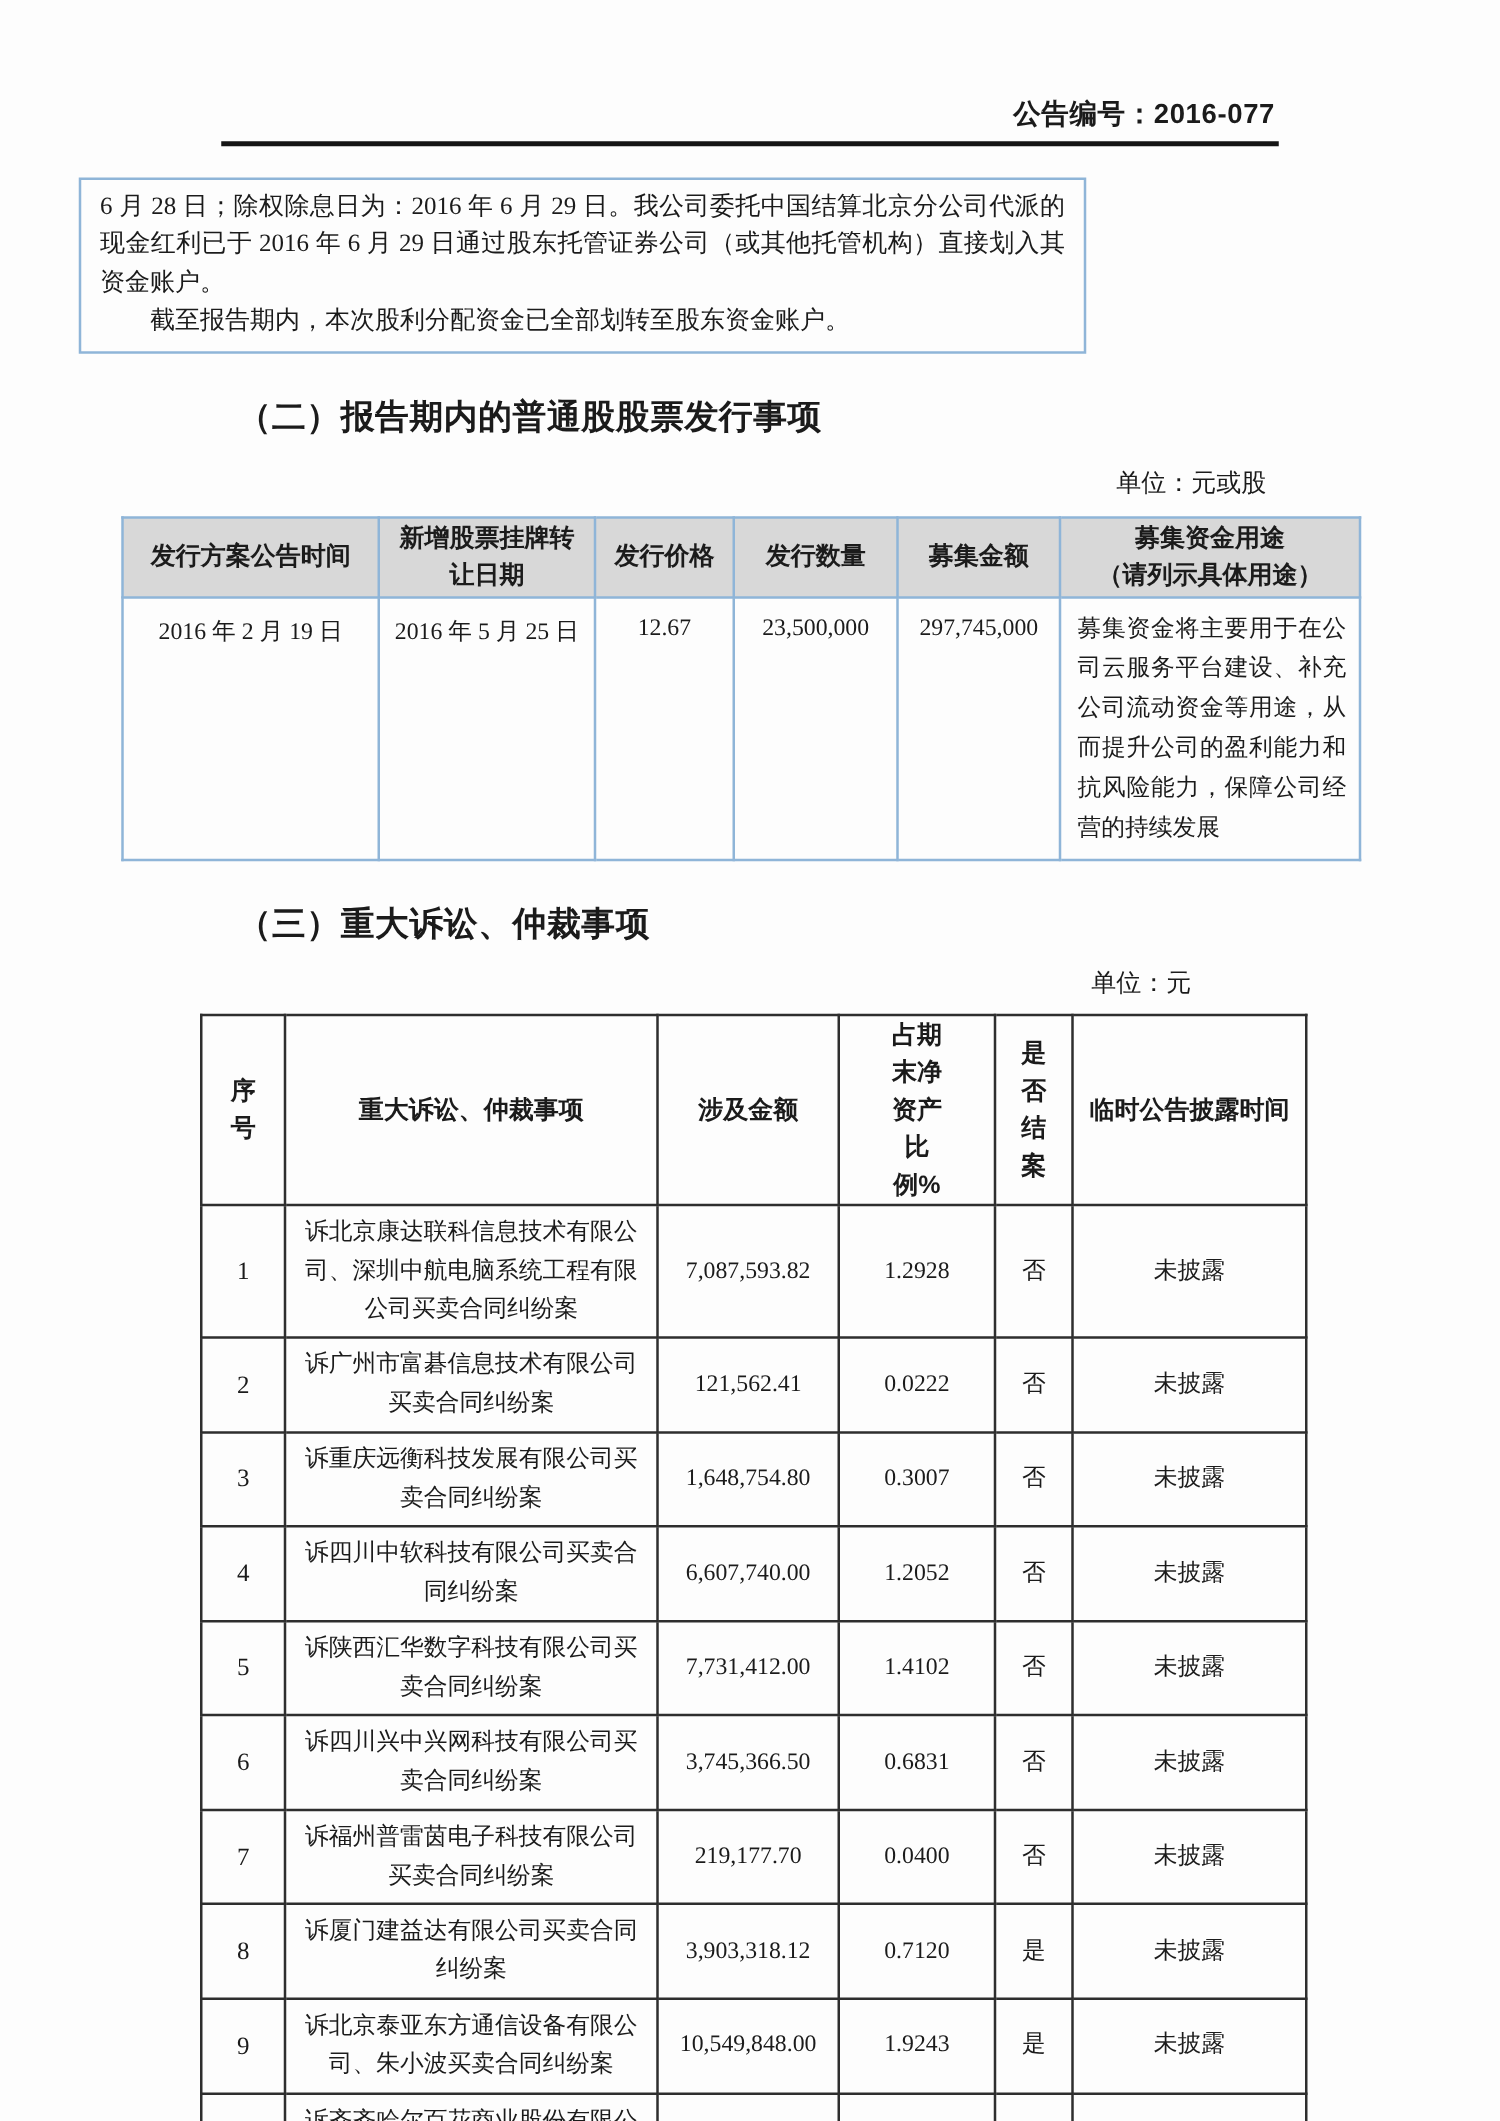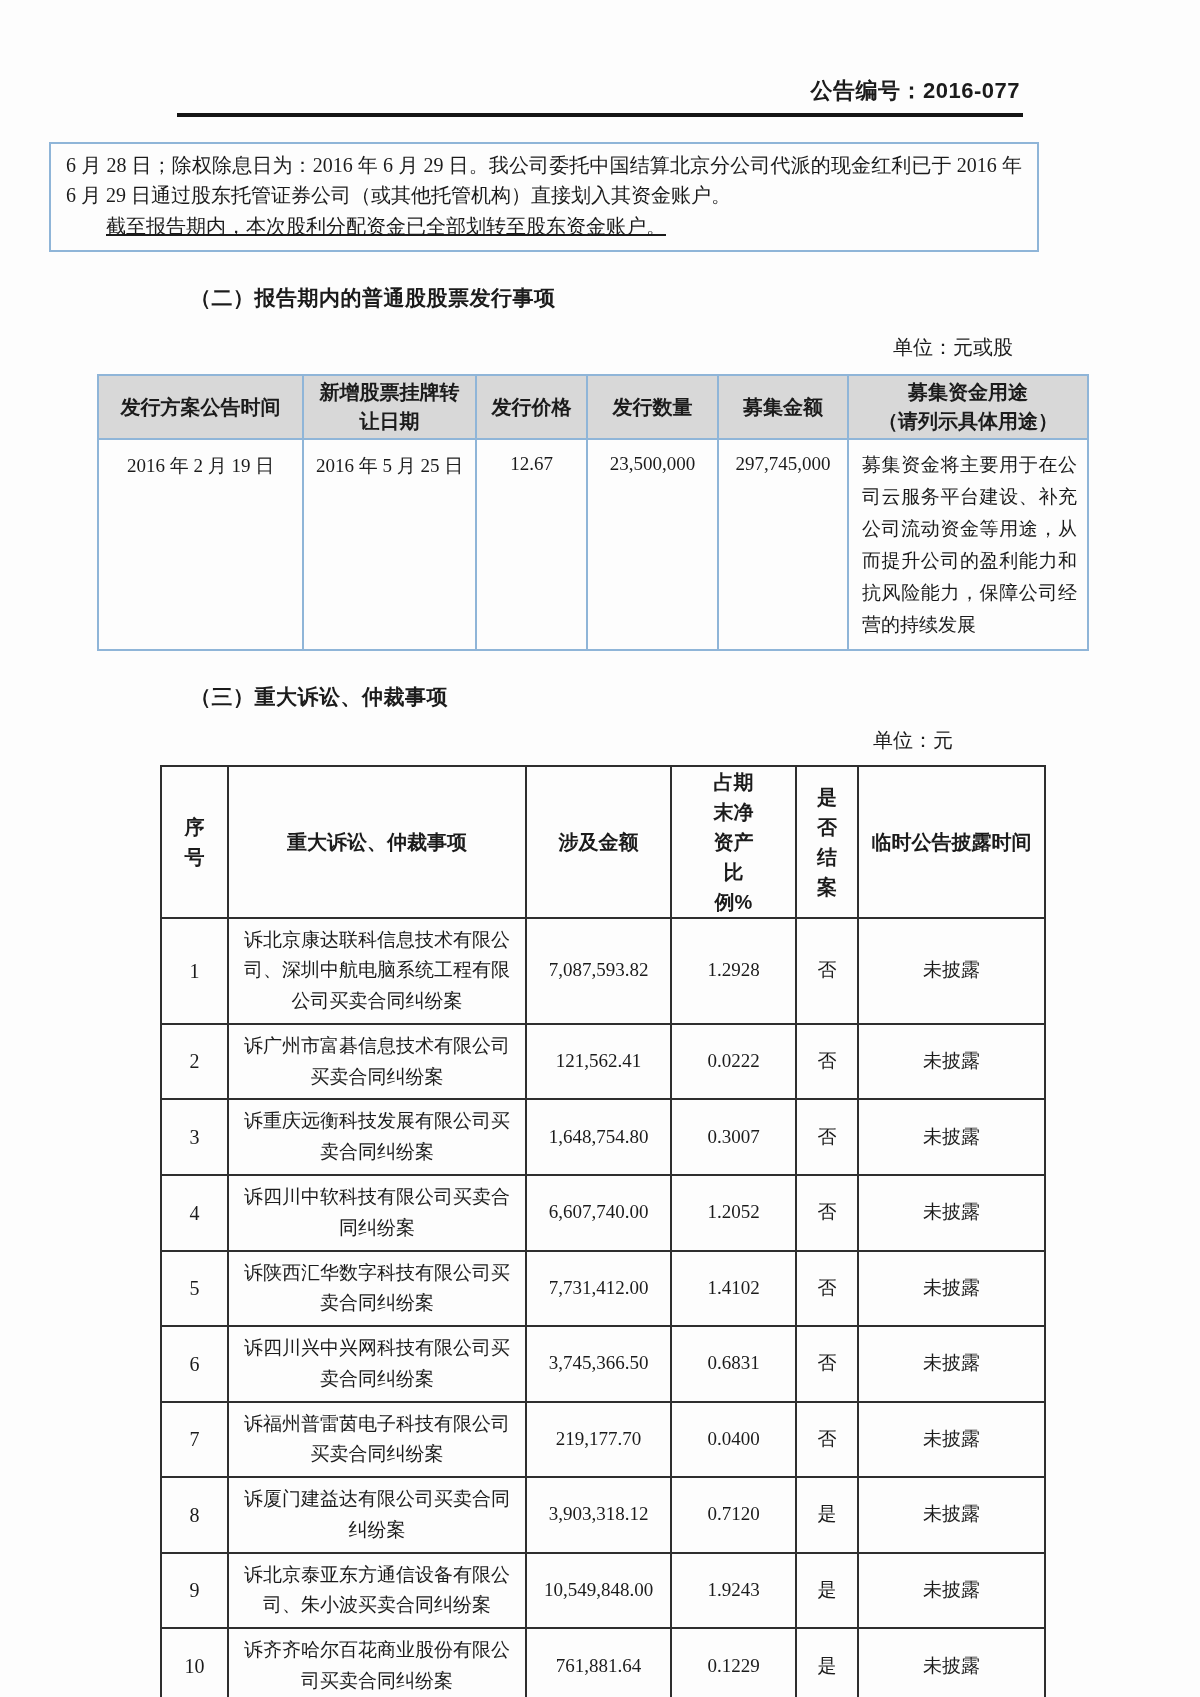--- a/index.html
+++ b/index.html
@@ -22,34 +22,34 @@
     letter-spacing: 0.5px;
   }
   .header-rule {
     margin: 7px 0 0 177px;
     width: 846px;
     height: 4px;
     background: #151515;
   }
   
   .notice-box {
-    margin: 25px 0 0 49px;
-    width: 990px;
+    margin: 25px 0 0 63px;
+    width: 806px;
     border: 2px solid #8fb5d8;
     padding: 6px 15px 9px 15px;
     font-size: 20px;
     line-height: 1.52;
     text-align: justify;
   }
-  .notice-box p.indent { text-indent: 2em; text-decoration: underline; }
+  .notice-box p.indent { text-indent: 2em; }
   
   h2.sec {
     margin: 32px 0 0 190px;
     font-family: "Liberation Sans", "DejaVu Sans", sans-serif;
-    font-size: 21px;
+    font-size: 27px;
     font-weight: 700;
     letter-spacing: 0.5px;
   }
   
   .unit {
     font-size: 20px;
     text-align: right;
   }
   .unit1 { margin: 22px 187px 0 0; }
   .unit2 { margin: 16px 247px 0 0; }

